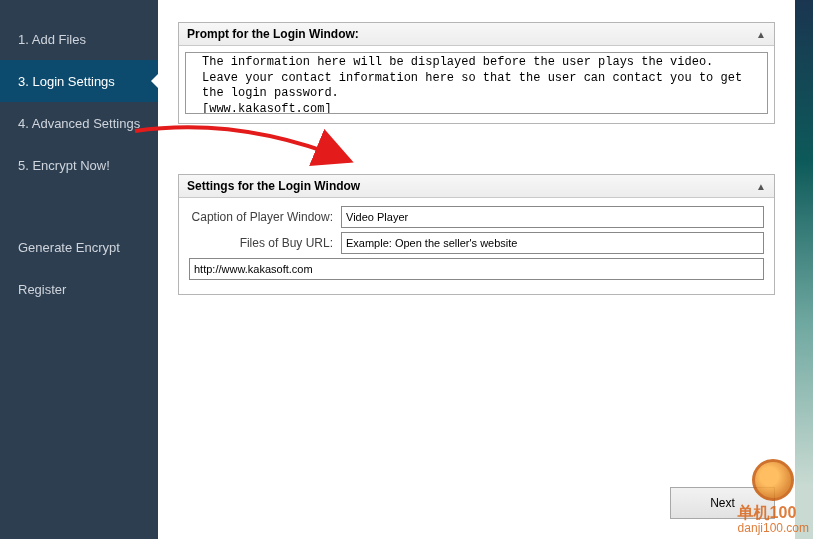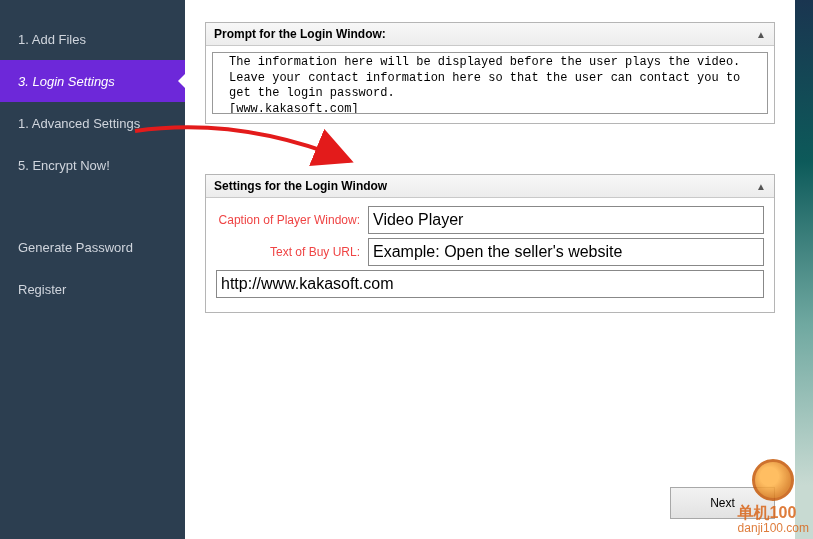--- a/index.html
+++ b/index.html
@@ -1,32 +1,32 @@
 <!DOCTYPE html>
 <html><head>
   <meta charset="utf-8">
   <style>
     * { box-sizing: border-box; margin: 0; padding: 0; }
     body { font-family: "Segoe UI", Tahoma, sans-serif; font-size: 12px; width: 813px; height: 539px; overflow: hidden; position: relative; }
     .app { display: flex; width: 813px; height: 539px; background: #2c3e50; position: relative; }
-    .sidebar { width: 185px; background: #2c3e50; padding-top: 18px; flex-shrink: 0; text-align: center; }
+    .sidebar { width: 158px; background: #2c3e50; padding-top: 18px; flex-shrink: 0; text-align: center; }
     .sidebar-item { color: #d0d5dd; padding: 0 0 0 18px; height: 42px; display: flex; align-items: center; cursor: pointer; font-size: 13px; position: relative; }
-    .sidebar-item.active { background: #6d28d9; color: #fff; font-style: italic; }
+    .sidebar-item.active { background: #0c4a6e; color: #fff; }
     .sidebar-item.active::after { content: ""; position: absolute; right: -1px; top: 50%; transform: translateY(-50%); border-top: 8px solid transparent; border-bottom: 8px solid transparent; border-right: 8px solid #fff; }
     .sidebar-gap { height: 40px; }
     .main { flex: 1; background: #fff; padding: 22px 20px 14px 20px; display: flex; flex-direction: column; position: relative; gap: 44px; }
     .panel { border: 1px solid #b5b5b5; margin-bottom: 6px; }
     .panel-header { background: linear-gradient(#f7f7f7,#ececec); border-bottom: 1px solid #c9c9c9; padding: 4px 8px; font-weight: bold; font-size: 12px; display: flex; justify-content: space-between; align-items: center; }
     .chev { font-size: 10px; color: #555; cursor: pointer; }
     .prompt-body { padding: 6px; }
     .prompt-text { width: 100%; height: 62px; font-family: "Courier New", monospace; font-size: 12px; border: 1px solid #999; padding: 2px 16px; resize: none; overflow-y: scroll; line-height: 1.3; }
     .settings-body { padding: 8px 10px 10px 10px; }
     .row { display: flex; align-items: center; margin-bottom: 4px; }
-    .row-label { width: 152px; text-align: right; padding-right: 8px; font-size: 12px; color: #ef4444; }
-    .row-input { flex: 1; border: 1px solid #888; padding: 2px 4px; font-size: 16px; height: 28px; }
+    .row-label { width: 152px; text-align: right; padding-right: 8px; font-size: 12px; color: #404040; }
+    .row-input { flex: 1; border: 1px solid #888; padding: 2px 4px; font-size: 11px; height: 22px; }
     .footer { margin-top: auto; display: flex; justify-content: flex-end; padding-bottom: 6px; }
     .next-btn { width: 105px; height: 32px; background: linear-gradient(#f2f2f2,#e2e2e2); border: 1px solid #a8a8a8; cursor: pointer; font-size: 12px; }
     .right-strip { width: 18px; background: linear-gradient(180deg,#1a3550,#0d5a5a 30%,#6fa8a0 60%,#c8dad2 90%); position: relative; flex-shrink: 0; }
     .watermark { position: absolute; right: 4px; bottom: 4px; display: flex; align-items: center; gap: 4px; opacity: 0.85; pointer-events:none;flex-direction:column; }
     .wm-circle { width: 42px; height: 42px; border-radius: 50%; background: radial-gradient(circle at 40% 40%, #ffb347 30%, #d97a1a 70%); border: 3px solid #c65a0a; position: relative; }
     .wm-text { color: #d9661a; font-size: 16px; font-weight: bold; line-height: 1; text-align: left; }
     .wm-sub { color: #d9661a; font-size: 12px; display:block; }
     .arrow-svg { position: absolute; top: 106px; left: 120px; width: 260px; height: 90px; pointer-events: none; z-index: 50; }
   </style>
 </head>
@@ -35,28 +35,28 @@
 <div class="app">
 
   <div class="sidebar">
     <div class="sidebar-item">
         <span>1. Add Files</span>
       </div>
     <div class="sidebar-item active">
         <span>3. Login Settings</span>
       </div>
     <div class="sidebar-item">
-        <span>1. Advanced Settings</span>
+        <span>4. Advanced Settings</span>
       </div>
     <div class="sidebar-item">
         <span>5. Encrypt Now!</span>
       </div>
     <div class="sidebar-gap"></div>
     <div class="sidebar-item">
-        <span>Generate Password</span>
+        <span>Generate Encrypt</span>
       </div>
     <div class="sidebar-item">
         <span>Register</span>
       </div>
   </div>
 
   <div class="main">
 
     <div class="panel">
       <div class="panel-header">
@@ -74,21 +74,21 @@
       <div class="panel-header">
         <span>Settings for the Login Window</span>
         <span class="chev">▲</span>
       </div>
       <div class="settings-body">
         <div class="row">
           <div class="row-label">Caption of Player Window:</div>
           <input class="row-input" value="Video Player" style="">
         </div>
         <div class="row">
-          <div class="row-label">Text of Buy URL:</div>
+          <div class="row-label">Files of Buy URL:</div>
           <input class="row-input" value="Example: Open the seller's website" style="">
         </div>
         <div class="row">
           <input class="row-input" value="http://www.kakasoft.com" style="">
         </div>
       </div>
     </div>
 
     <div class="footer">
       <button class="next-btn">Next</button>

